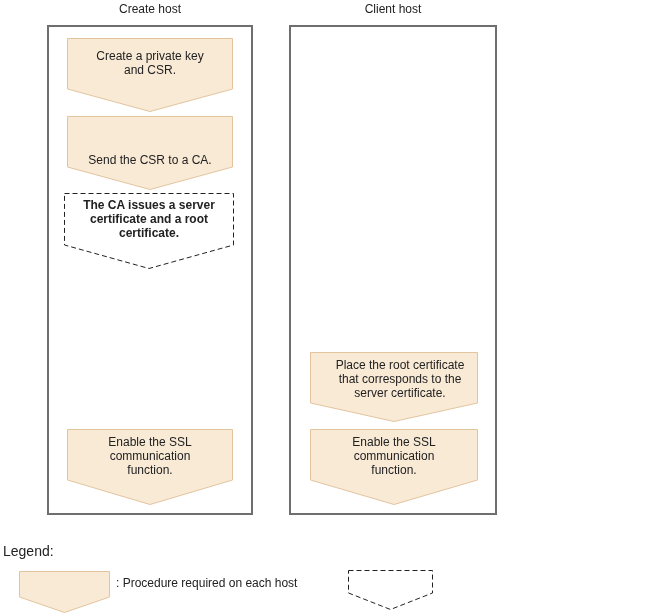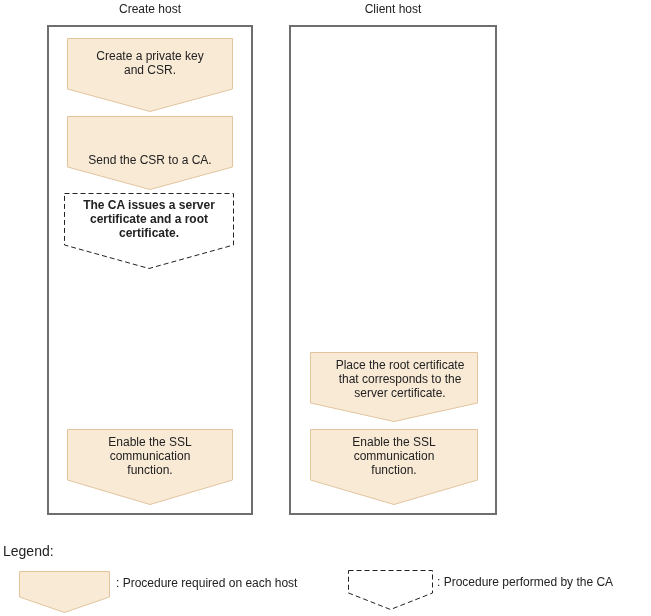--- a/index.html
+++ b/index.html
@@ -120,15 +120,14 @@
       <polygon class="proc-filled" points="0.5,0.5 90.5,0.5 90.5,26 45.5,41.5 0.5,26" fill="#f9ead6"></polygon>
     </svg>
   </div>
   <div class="legend-text" style="left:116px; top:576px;">: Procedure required on each host</div>
 
   <div class="step" style="left:348px; top:570px; width:85px; height:40px;">
     <svg width="85" height="40" viewBox="0 0 85 40">
       <polygon class="proc-dashed" points="0.5,0.5 84.5,0.5 84.5,23 42.5,39.5 0.5,23"></polygon>
     </svg>
   </div>
-  <div class="legend-text" style="left:437px; top:575px;">: Procedure performed by the CA</div>
 
 </div>
 
 </body></html>

